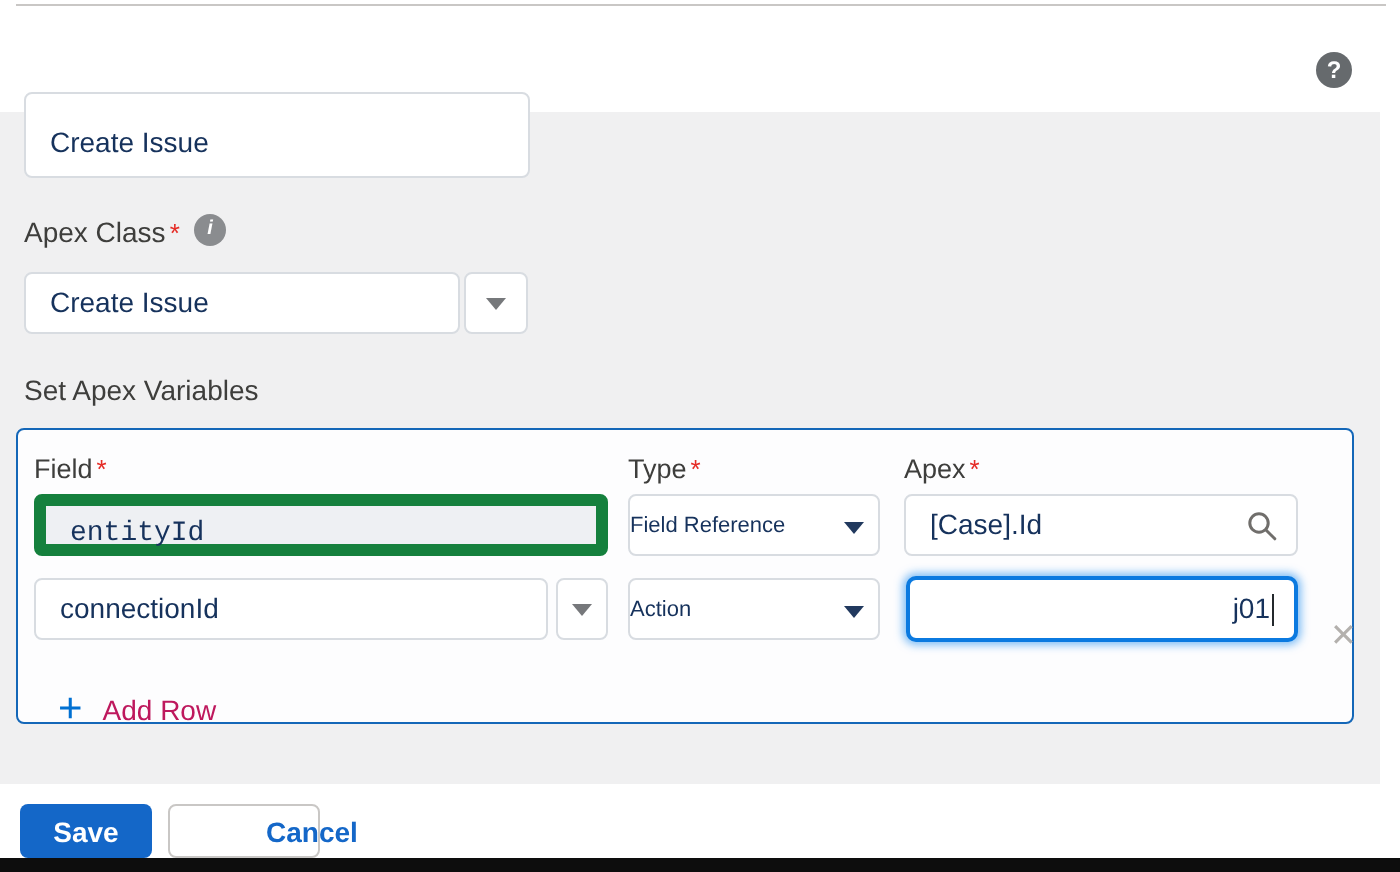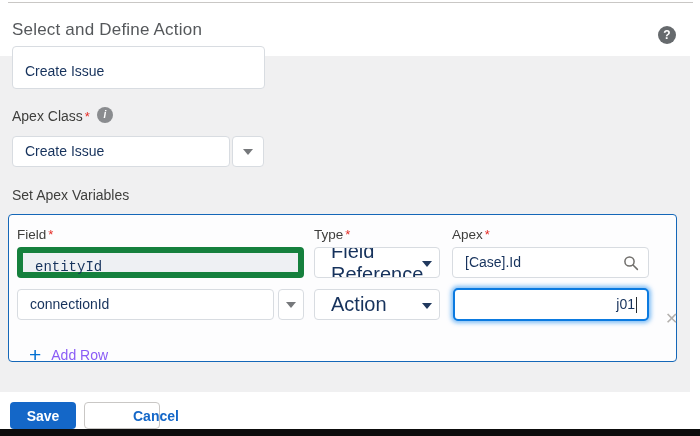--- a/index.html
+++ b/index.html
@@ -33,54 +33,53 @@
   .tri { width:0; height:0; border-left:5px solid transparent; border-right:5px solid transparent;
     border-top:6px solid #21395e; }
   .tri.gray { border-top-color:#76787b; }
 
   .panel { position:absolute; left:8px; top:158px; width:669px; height:148px; background:#fdfdfe;
     border:1.5px solid #1467b8; border-radius:4px; }
 
   .col-label { position:absolute; top:12px; font-size:13.5px; color:#3e3e3c; }
 
   .sel { position:absolute; background:#fff; border:1px solid #d8dce1; border-radius:4px; cursor:pointer;
-    color:#16325c; font-size:20px; display:flex; align-items:center; padding-left:16px; overflow:hidden; }
+    color:#16325c; font-size:11px; display:flex; align-items:center; padding-left:0; overflow:hidden; }
   .sel .tri { position:absolute; right:7px; top:13px; }
 
   .disabled-ipt { background:#eef0f3; border:6px solid #15803d;font-family:Liberation Mono, monospace; }
 
   .focus-ipt { border:2px solid #0b7ae0; border-radius:5px; box-shadow:0 0 4px 1.5px rgba(21,137,238,.55);
     padding:0 10px;text-align:right; }
   .caret-bar { display:inline-block; width:1px; height:16px; background:#24292d; vertical-align:middle; margin-left:1px; }
 
   .search-icon { position:absolute; right:9px; top:7px; cursor:pointer; }
   .remove-icon { position:absolute; left:656px; top:96px; font-size:16px; color:#b3b0ad; cursor:pointer; line-height:16px; }
 
   .add-row { position:absolute; left:20px; top:131px; cursor:pointer; display:flex; align-items:center; }
   .plus-icon { color:#0070d2; font-size:21px; font-weight:400; line-height:18px; margin-right:10px; }
-  .add-row-label { font-size:14px; color:#8b5cf6; }
+  .add-row-label { font-size:14px; color:#be185d; }
 
   .footer { position:absolute; left:0; top:392px; width:616px; height:38px; background:#ffffff; }
   .btn { position:absolute; top:10px; height:27px; border-radius:4px; font-size:14px; font-weight:bold;
     font-family:"Liberation Sans",sans-serif; cursor:pointer; border:none; }
   .btn-save { left:10px; width:66px; background:#1467c8; color:#ffffff; }
   .btn-cancel { left:84px; width:76px; background:#ffffff; color:#1467c8; border:1px solid #c9c7c5;padding-left:48px; }
 
   .bottom-bar { position:absolute; left:0; top:429px; width:700px; height:7px; background:#0d0d0d; }
 
   .ipt-text { line-height:29px; }
 </style>
 </head>
 <body>
 
 <div class="stage">
 
   <div class="top-line"></div>
 
-  <div class="title">Select and Define Action</div>
   <div class="help-icon">?</div>
 
   <div class="scroll-area">
 
     <div class="cut-input">
       <span class="txt">Create Issue</span>
     </div>
 
     <div class="field-label" style="left:12px; top:52px;">
       <span>Apex Class</span><span class="req">*</span>

